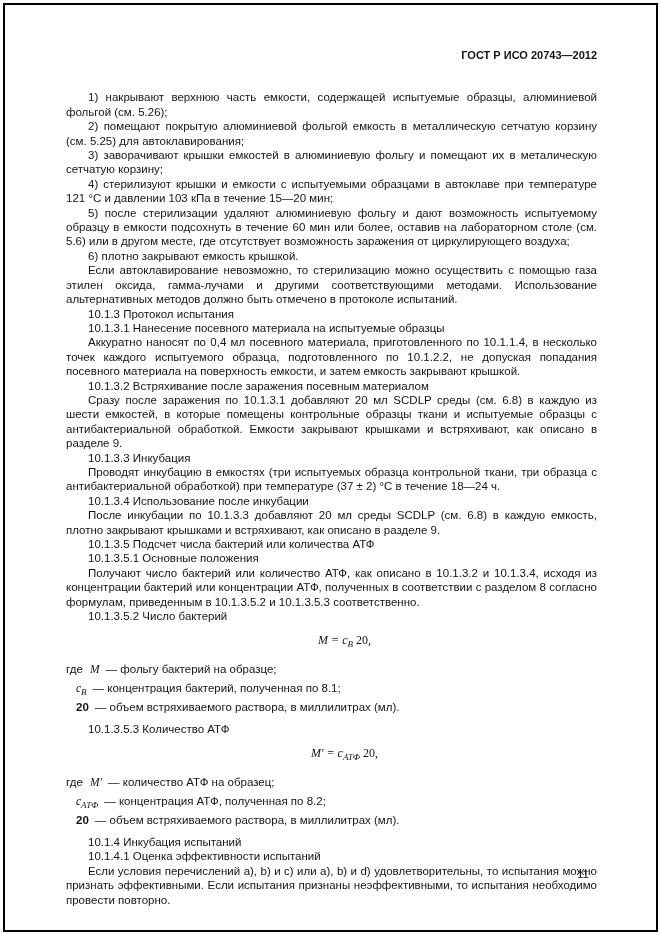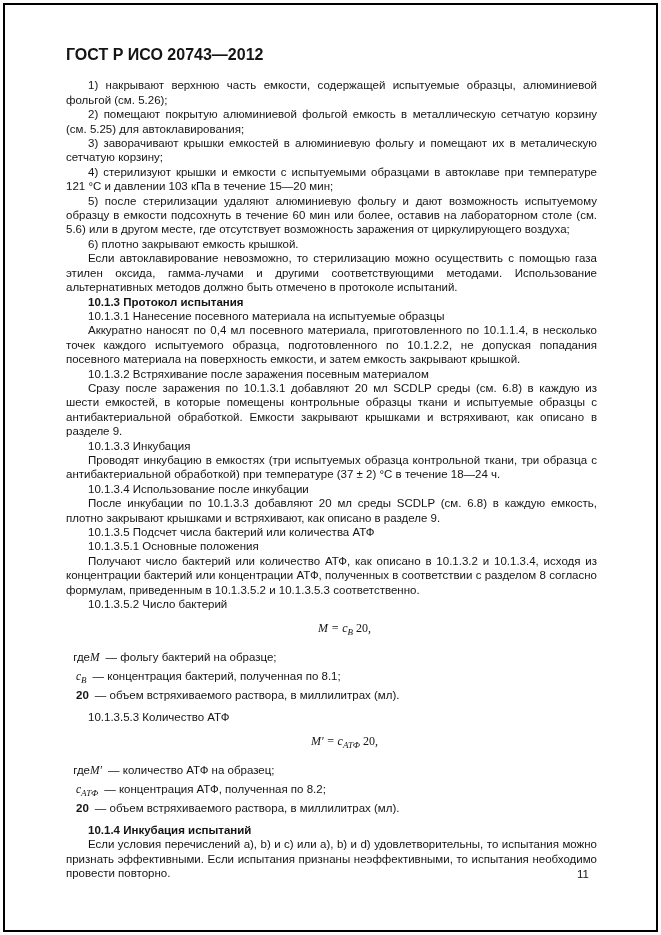--- a/index.html
+++ b/index.html
@@ -20,43 +20,44 @@
   }
   .content {
     position: absolute;
     top: 48px;
     left: 66px;
     width: 531px;
     font-size: 11.5px;
     line-height: 14.4px;
   }
   .doc-header {
+    text-align: right;
     font-weight: 700;
-    font-size: 16px;
-    margin: 0 0 16px 0;
+    font-size: 11px;
+    margin: 0 0 28px 0;
   }
   p.para {
     margin: 0;
     text-indent: 22px;
     text-align: justify;
   }
-  p.bold { font-weight: 700; }
+  p.bold { font-weight: 400; }
   .formula {
     margin: 10px 0 10px 0;
     text-align: center;
     font-family: "Liberation Serif", serif;
     font-size: 12px;
   }
   .f-main { font-style: italic; margin-left: 26px; }
   .f-sub { font-style: italic; font-size: 9px; }
   .f-post { font-style: normal; }
   .where { margin: 2px 0 8px 0; }
   .where-row { white-space: nowrap; }
   .where-row.cont { padding-left: 10px; }
-  .where-lead { display: inline-block; min-width: 24px; text-align: right; }
+  .where-lead { display: inline-block; min-width: 24px; }
   .where-term {
     font-family: "Liberation Serif", serif;
     margin-right: 6px;
   }
   .term-base { font-style: italic; }
   .term-base.upright { font-style: normal; font-family: "Liberation Sans", sans-serif; font-weight: bold; }
   .term-sub { font-style: italic; font-size: 9px; }
   .page-number {
     position: absolute;
     right: 72px;
@@ -108,17 +109,18 @@
 
     <div class="formula"><span class="f-main">M′ = c</span><sub class="f-sub">АТФ</sub><span class="f-post"> 20,</span></div>
 
     <div class="where">
       <div class="where-row"><span class="where-lead">где</span><span class="where-term"><i class="term-base">M′</i><sub class="term-sub"></sub></span><span class="where-desc">— количество АТФ на образец;</span></div>
       <div class="where-row cont"><span class="where-term"><i class="term-base">c</i><sub class="term-sub">АТФ</sub></span><span class="where-desc">— концентрация АТФ, полученная по 8.2;</span></div>
       <div class="where-row cont"><span class="where-term"><i class="term-base upright">20</i></span><span class="where-desc">— объем встряхиваемого раствора, в миллилитрах (мл).</span></div>
     </div>
 
     <p class="para bold">10.1.4 Инкубация испытаний</p>
+    <p class="para">10.1.4.1 Оценка эффективности испытаний</p>
     <p class="para">Если условия перечислений a), b) и c) или a), b) и d) удовлетворительны, то испытания можно признать эффективными. Если испытания признаны неэффективными, то испытания необходимо провести повторно.</p>
   </div>
 
   <div class="page-number">11</div>
 </div>
 
 </body></html>

